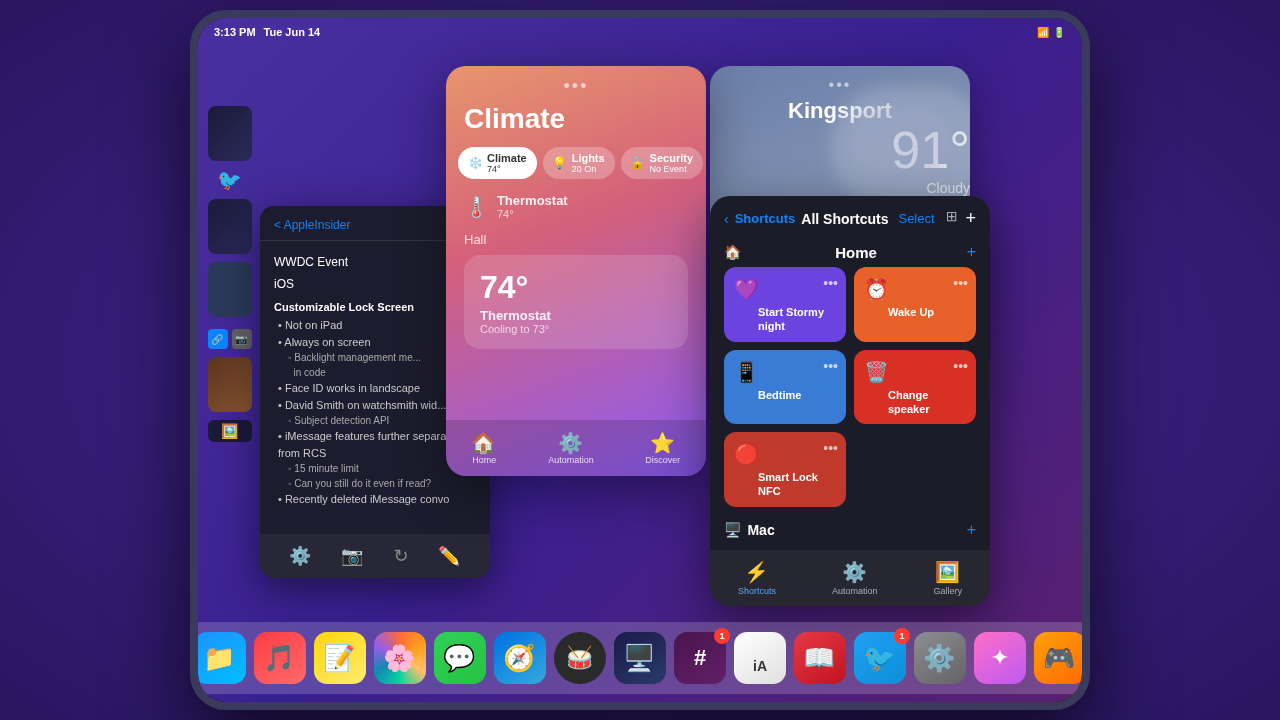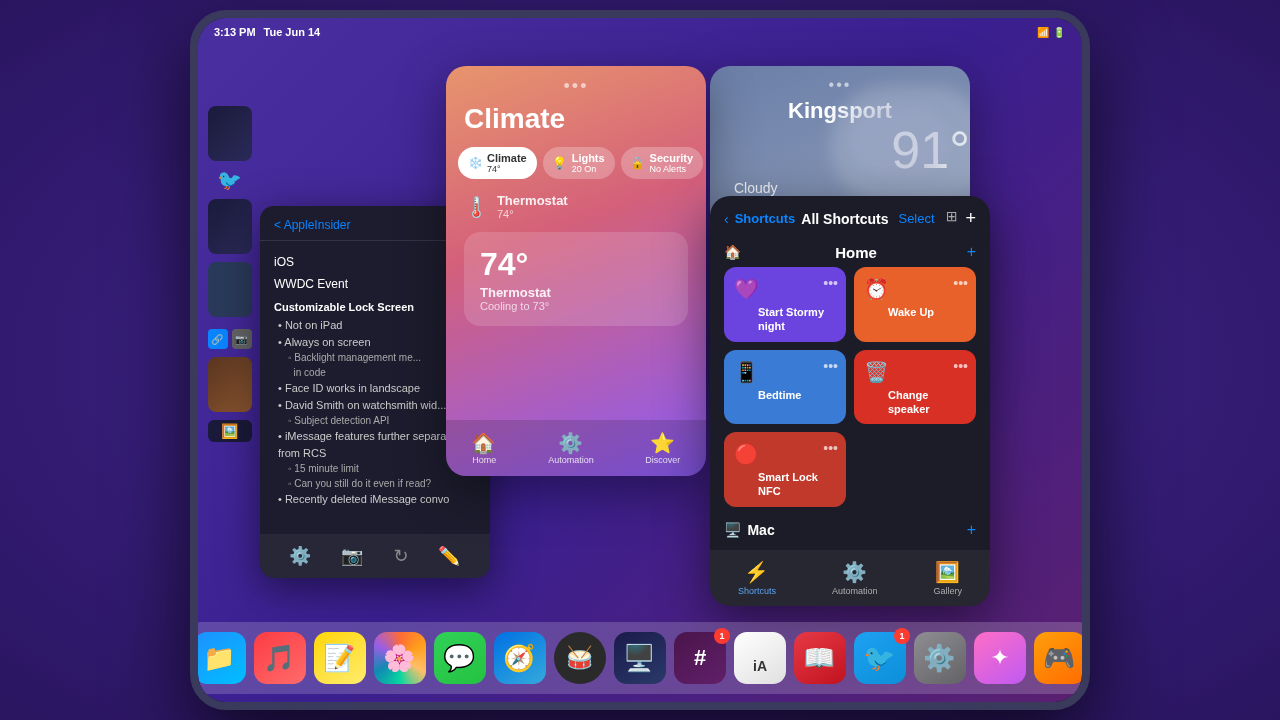--- a/index.html
+++ b/index.html
@@ -208,21 +208,21 @@
       height: 320px;
       border-radius: 20px;
       overflow: hidden;
       z-index: 25;
       box-shadow: 0 15px 50px rgba(0,0,0,0.4);
       background: linear-gradient(160deg, #6b7fa8 0%, #8595b5 50%, #9aa5c0 100%);
     }
     .weather-top-dots { text-align: center; padding: 10px 0 4px; color: rgba(255,255,255,0.6); font-size: 16px; letter-spacing: 2px; }
     .weather-city { color: #fff; font-size: 22px; font-weight: 600; text-align: center; }
     .weather-temp { color: #fff; font-size: 52px; font-weight: 300; text-align: right; line-height: 1; }
-    .weather-desc { color: rgba(255,255,255,0.9); font-size: 14px; text-align: left; margin-top: 4px; padding-left: 24px; }
+    .weather-desc { color: rgba(255,255,255,0.9); font-size: 14px; text-align: right; margin-top: 4px; }
     .weather-range { color: rgba(255,255,255,0.8); font-size: 13px; text-align: center; margin-top: 2px; }
 
     
     .widget-shortcuts {
       position: absolute;
       top: 178px; left: 512px;
       width: 280px;
       height: 410px;
       background: #1c1c28;
       border-radius: 20px;
@@ -368,22 +368,22 @@
         <span style="font-size:14px;">🖼️</span>
       </div>
     </div>
 
     <div class="panel-appleinsider">
       <div class="panel-header">
         <span class="panel-back">&lt; AppleInsider</span>
         <span class="panel-dots">•••</span>
       </div>
       <div class="panel-content">
+        <div class="panel-nav-item">WWDC Event</div>
         <div class="panel-nav-item">iOS</div>
-        <div class="panel-nav-item">WWDC Event</div>
         <div class="panel-heading">Customizable Lock Screen</div>
         <div class="panel-bullet">• Not on iPad</div>
         <div class="panel-bullet">• Always on screen</div>
         <div class="panel-sub-bullet">◦ Backlight management me...<br>&nbsp;&nbsp;in code</div>
         <div class="panel-bullet">• Face ID works in landscape</div>
         <div class="panel-bullet">• David Smith on watchsmith wid...</div>
         <div class="panel-sub-bullet">◦ Subject detection API</div>
         <div class="panel-bullet">• iMessage features further separating from RCS</div>
         <div class="panel-sub-bullet">◦ 15 minute limit</div>
         <div class="panel-sub-bullet">◦ Can you still do it even if read?</div>
@@ -405,32 +405,33 @@
         <div class="widget-tab active">
           <span class="widget-tab-icon">❄️</span>
           <span>Climate<span class="widget-tab-sub">74°</span></span>
         </div>
         <div class="widget-tab inactive">
           <span class="widget-tab-icon">💡</span>
           <span>Lights<span class="widget-tab-sub">20 On</span></span>
         </div>
         <div class="widget-tab inactive">
           <span class="widget-tab-icon">🔒</span>
-          <span>Security<span class="widget-tab-sub">No Alerts</span></span>
+          <span>Security<span class="widget-tab-sub">No Event</span></span>
         </div>
       </div>
 
       <div class="widget-temp-row">
         <span class="widget-temp-icon">🌡️</span>
         <div>
           <div class="widget-temp-label">Thermostat</div>
           <div class="widget-temp-val">74°</div>
         </div>
       </div>
 
+      <div class="widget-section-label">Hall</div>
 
       <div class="thermostat-card">
         <div class="thermostat-temp">74°</div>
         <div class="thermostat-label">Thermostat</div>
         <div class="thermostat-sub">Cooling to 73°</div>
       </div>
 
       <div class="widget-bottom-nav">
         <div class="widget-nav-item">
           <div class="widget-nav-icon">🏠</div>

